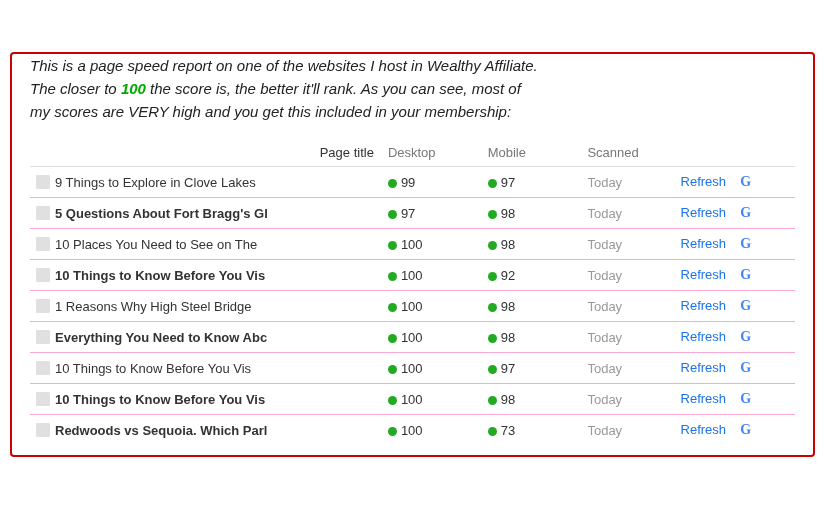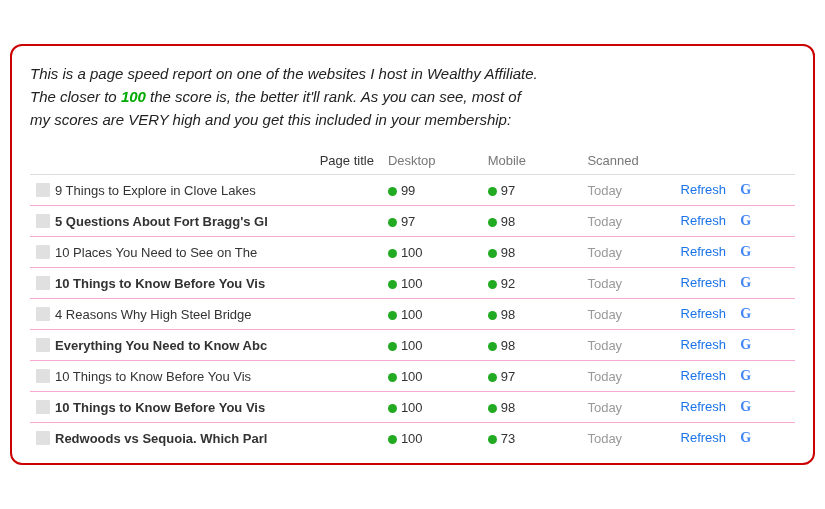--- a/index.html
+++ b/index.html
@@ -8,22 +8,22 @@
       font-family: Arial, sans-serif;
       font-size: 13px;
       display: flex;
       justify-content: center;
       align-items: center;
       min-height: 100vh;
       padding: 10px;
     }
     .card {
       border: 2px solid #cc0000;
-      border-radius: 12px;
-      padding: 16px 18px 10px 18px;
+      border-radius: 4px;
+      padding: 0 18px 10px 18px;
       max-width: 810px;
       width: 100%;
       background: #fff;
     }
     .intro-text {
       font-style: italic;
       font-size: 15px;
       line-height: 1.55;
       color: #222;
       margin-bottom: 18px;
@@ -241,21 +241,21 @@
     <td class="col-scanned-val">Today</td>
     <td class="actions-cell">
       <a class="refresh-link" href="#">Refresh</a>
       <span class="g-icon">G</span>
     </td>
   </tr>
           <tr>
     <td class="col-title" style="max-width:200px; width:46%; ">
       <div class="title-cell">
         <span class="page-icon"></span>
-        <span class="title-text">4 Reasons Why High Steel Bridge</span>
+        <span class="title-text">1 Reasons Why High Steel Bridge</span>
       </div>
     </td>
     <td class="score-cell">
       <span class="dot dot-green"></span><span class="score-num">100</span>
     </td>
     <td class="score-cell">
       <span class="dot dot-green"></span><span class="score-num">98</span>
     </td>
     <td class="col-scanned-val">Today</td>
     <td class="actions-cell">

